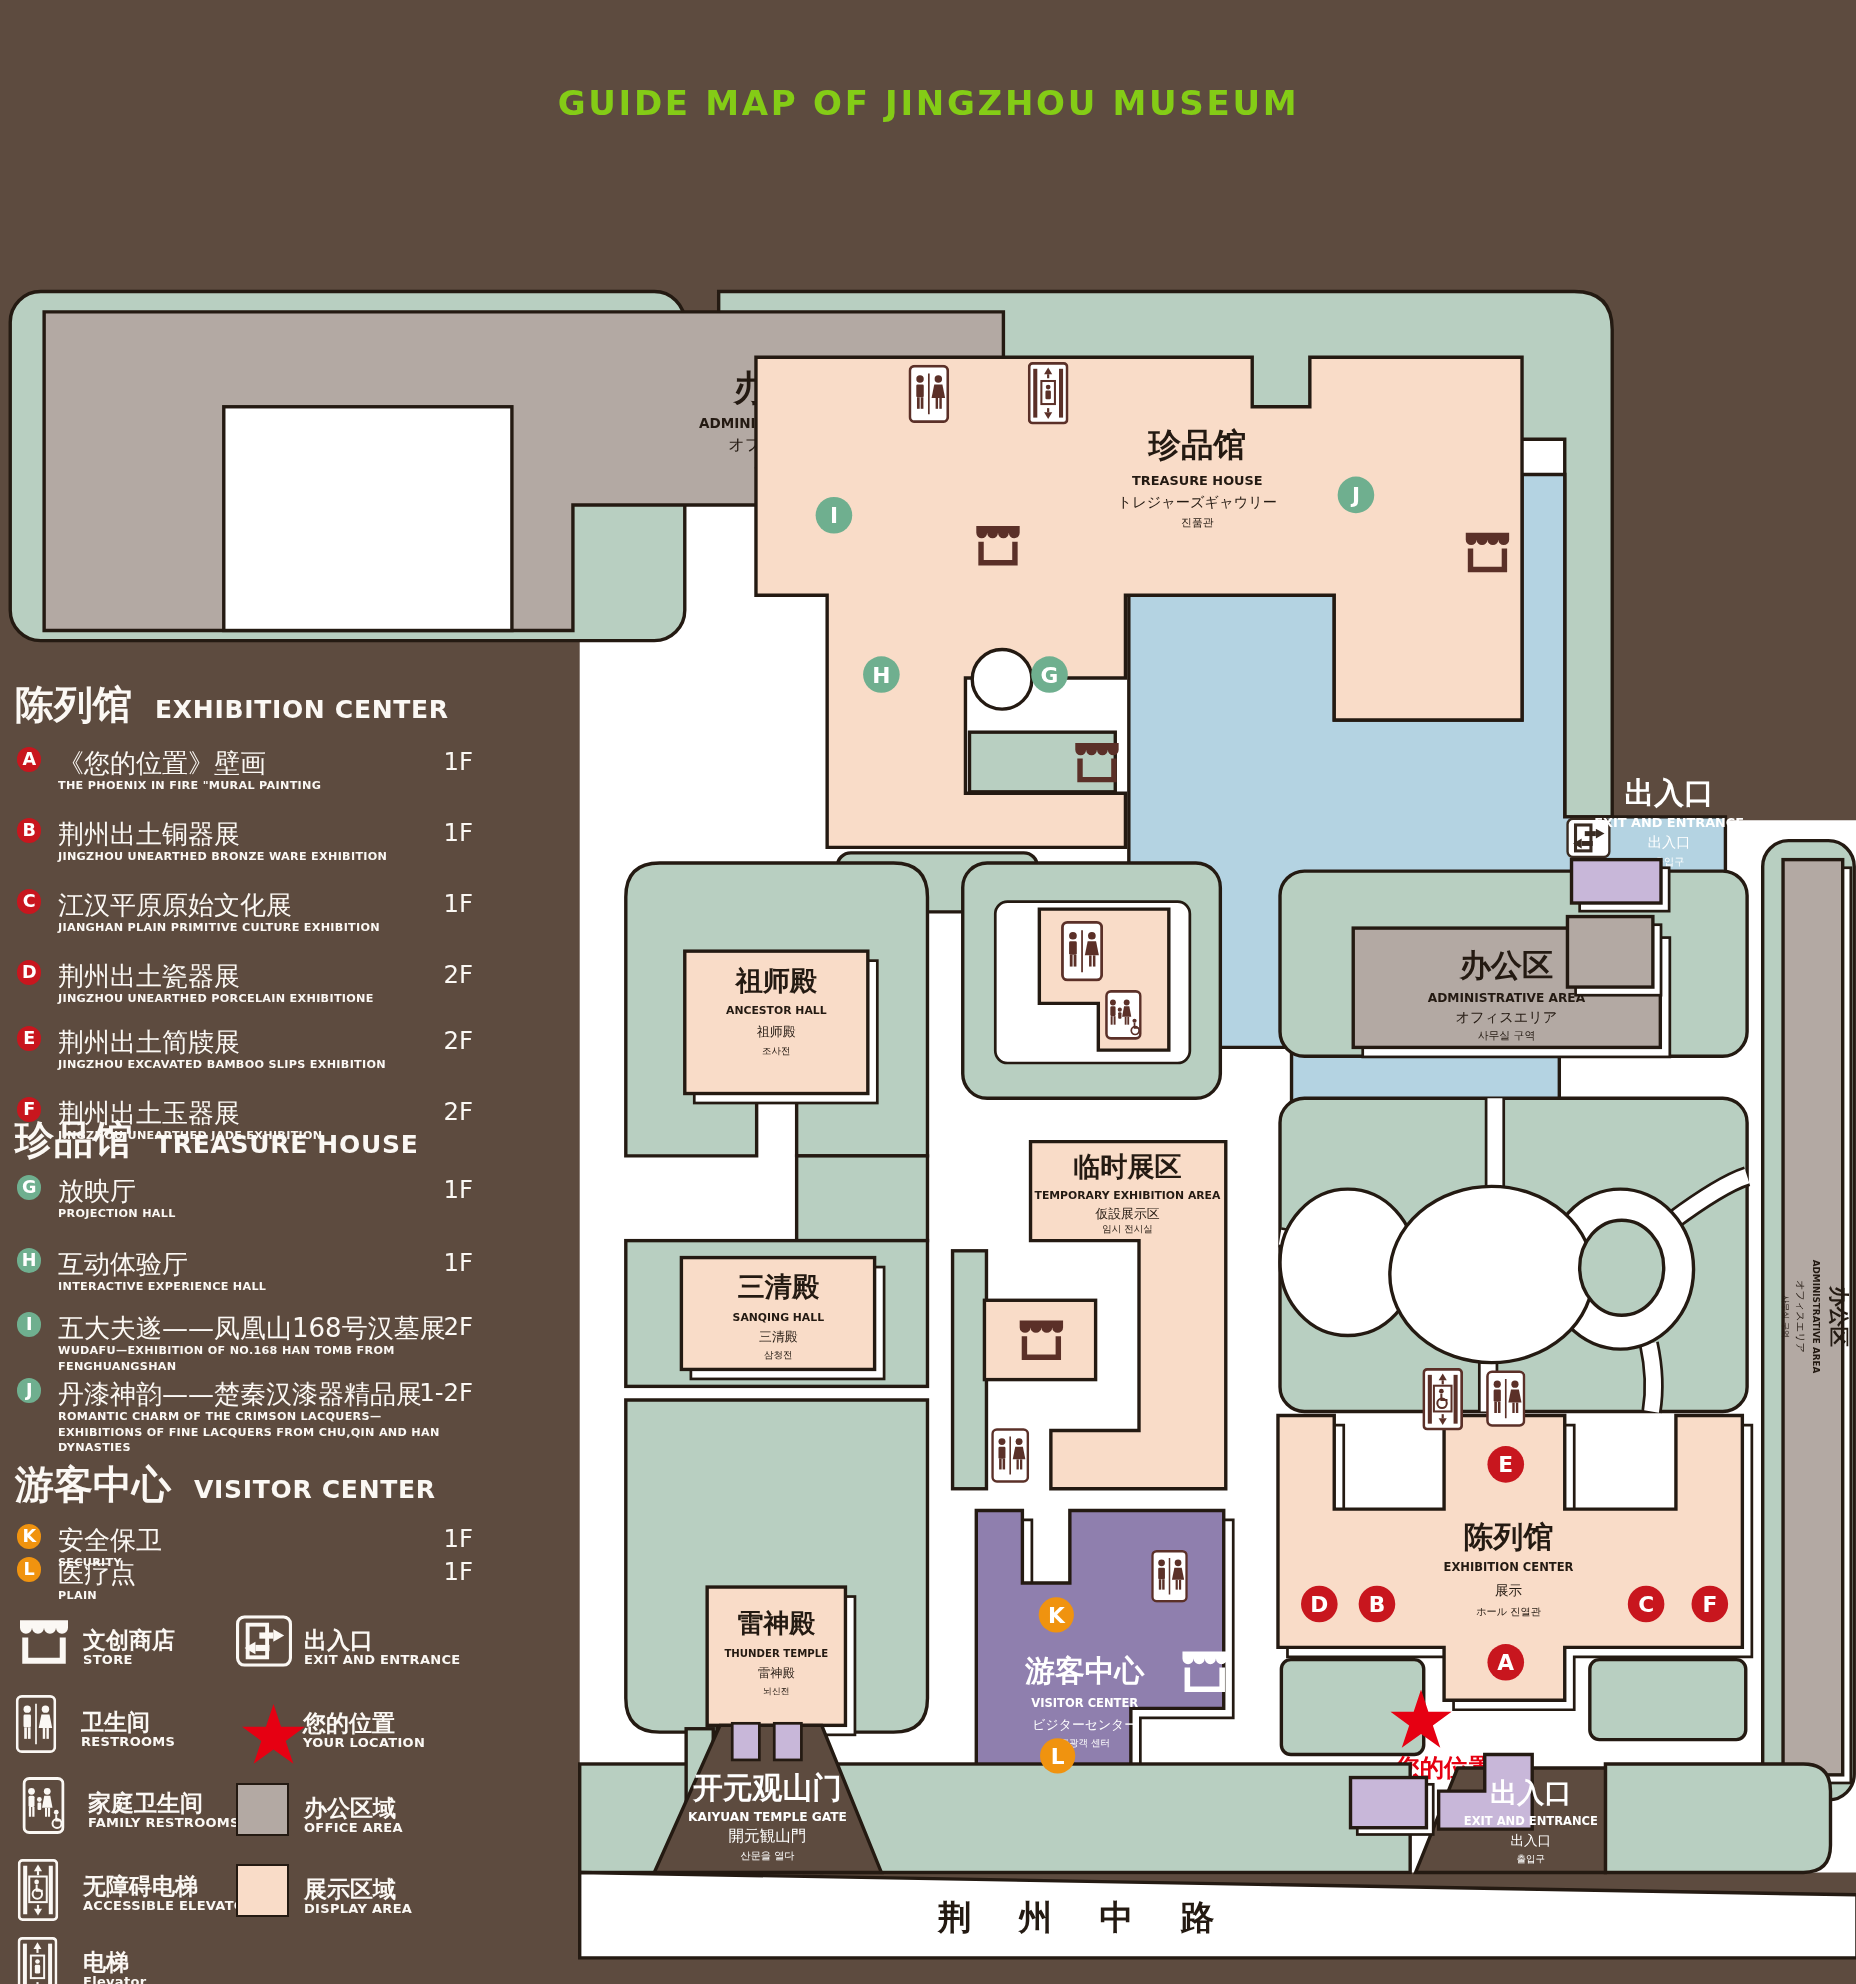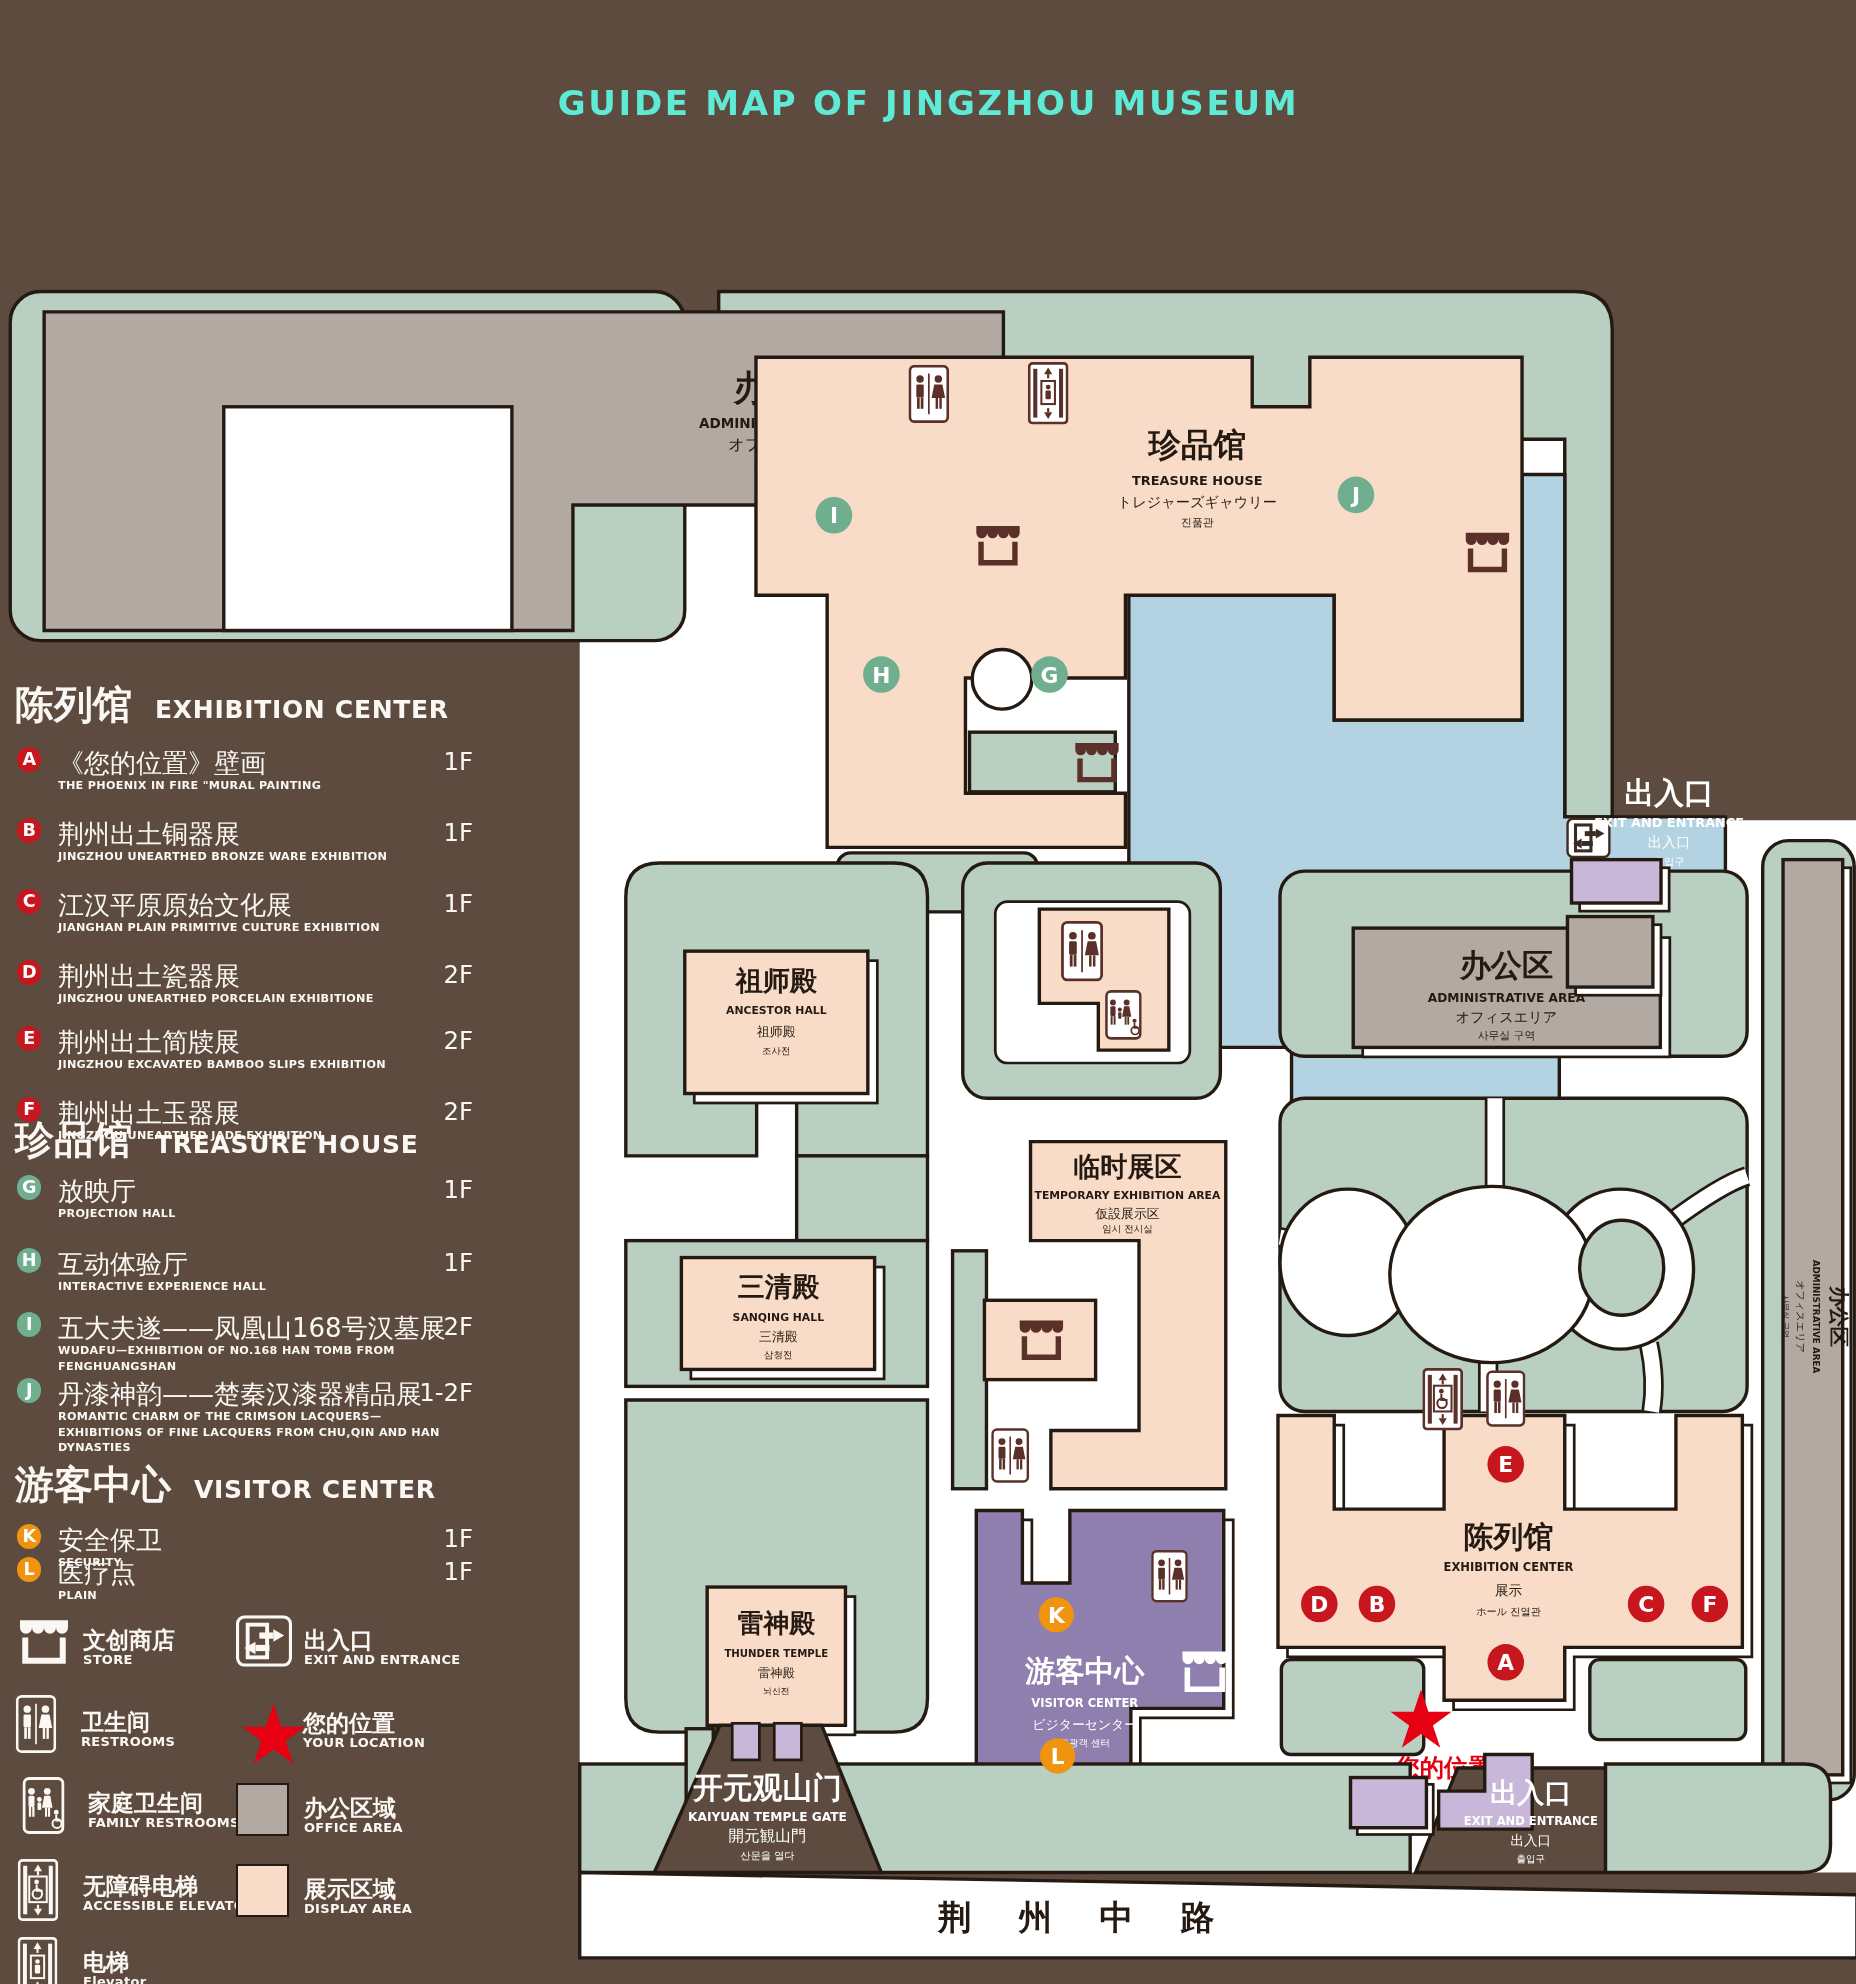--- a/index.html
+++ b/index.html
@@ -1,21 +1,21 @@
 <!DOCTYPE html>
 <html style="font-size:11px"><head>
 <meta charset="utf-8">
 <style>
   html,body{margin:0;padding:0;background:#3b2f26;}
   .stage{position:relative;width:1857px;height:1985px;background:#5d4b3f;overflow:hidden;
          font-family:"DejaVu Sans",sans-serif;}
   
   .title-zh{position:absolute;top:0px;left:0;width:100%;text-align:center;color:#fff;
             font-size:80px;font-weight:bold;letter-spacing:9.5px;}
-  .title-en{position:absolute;top:83px;left:0;width:100%;text-align:center;color:#5eead4;
+  .title-en{position:absolute;top:83px;left:0;width:100%;text-align:center;color:#84cc16;
             font-size:34px;font-weight:bold;letter-spacing:2.7px;}
   
   .legend{position:absolute;left:0;top:0;width:502px;height:100%;color:#fbf8f4;}
   .sec{position:absolute;left:15px;display:flex;align-items:baseline;gap:23px;}
   .sec .zh{font-size:39px;font-weight:bold;}
   .sec .en{font-size:25px;font-weight:bold;letter-spacing:0.7px;}
   .row{position:absolute;left:17px;width:456px;}
   .badge{position:absolute;left:0;top:1.4px;width:24.4px;height:24.4px;border-radius:50%;
          color:#fff;font-weight:bold;font-size:17.6px;text-align:center;line-height:25px;}
   .badge-red{background:#c8161e;}

